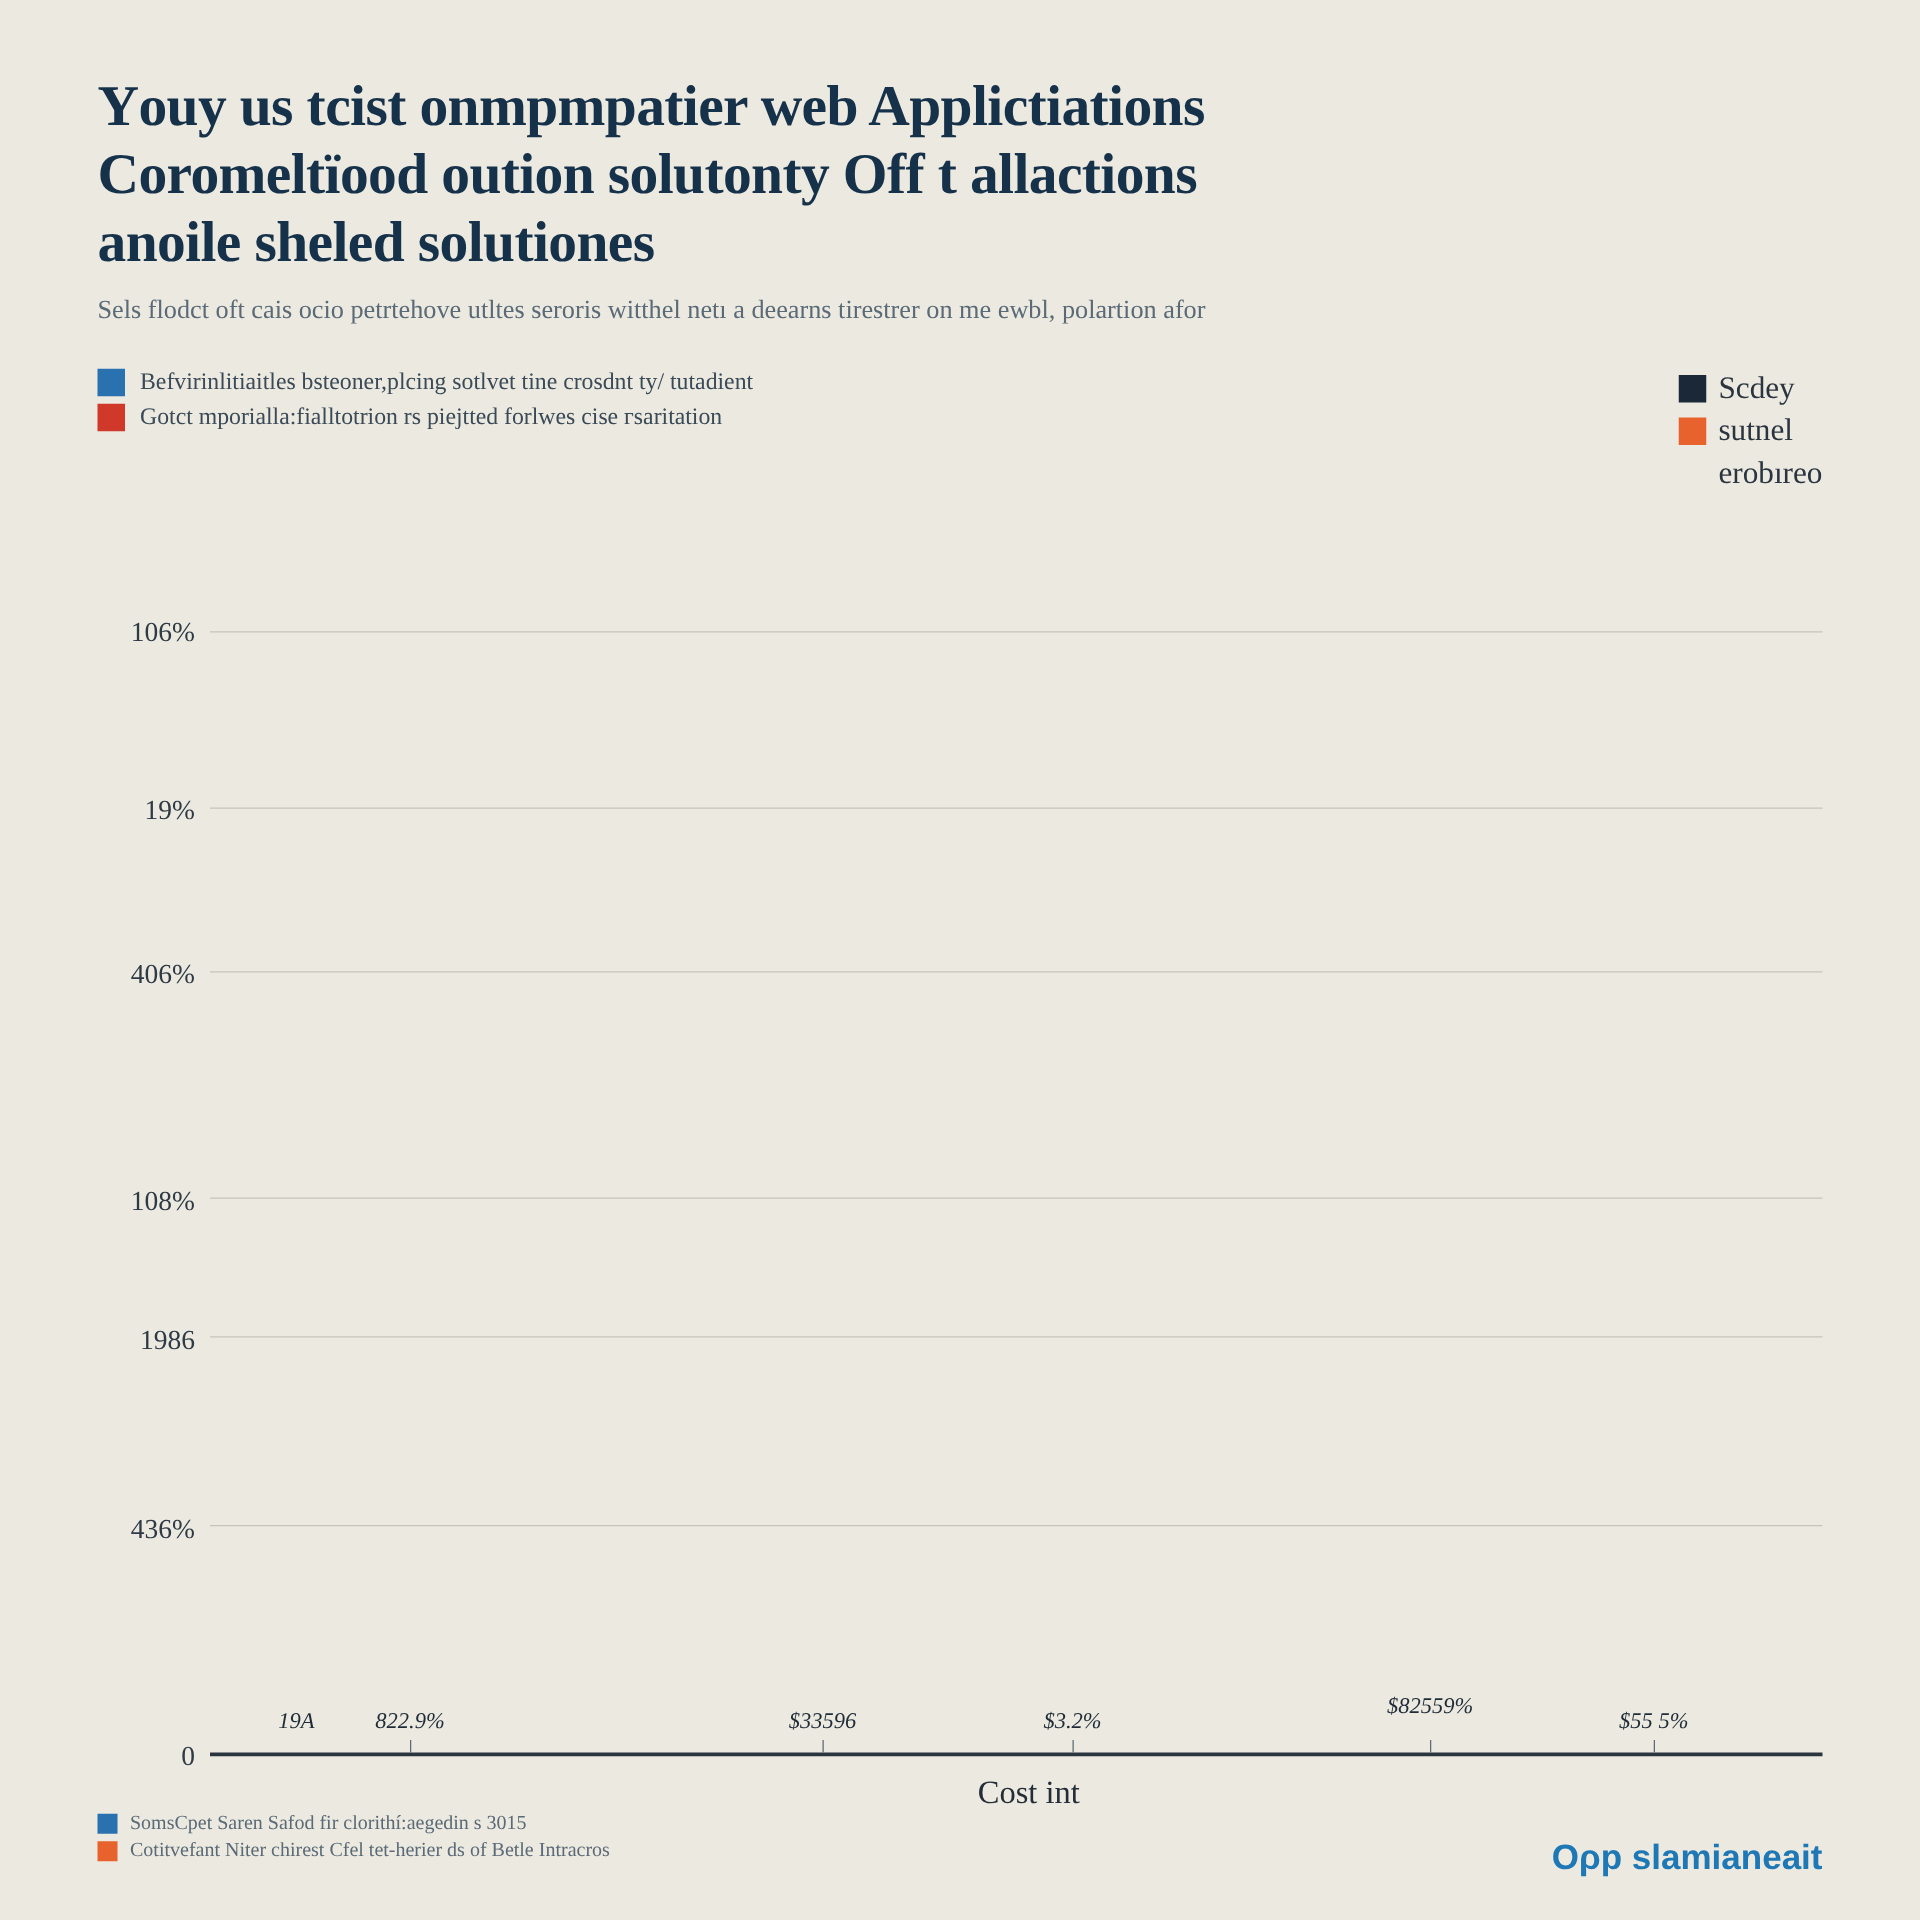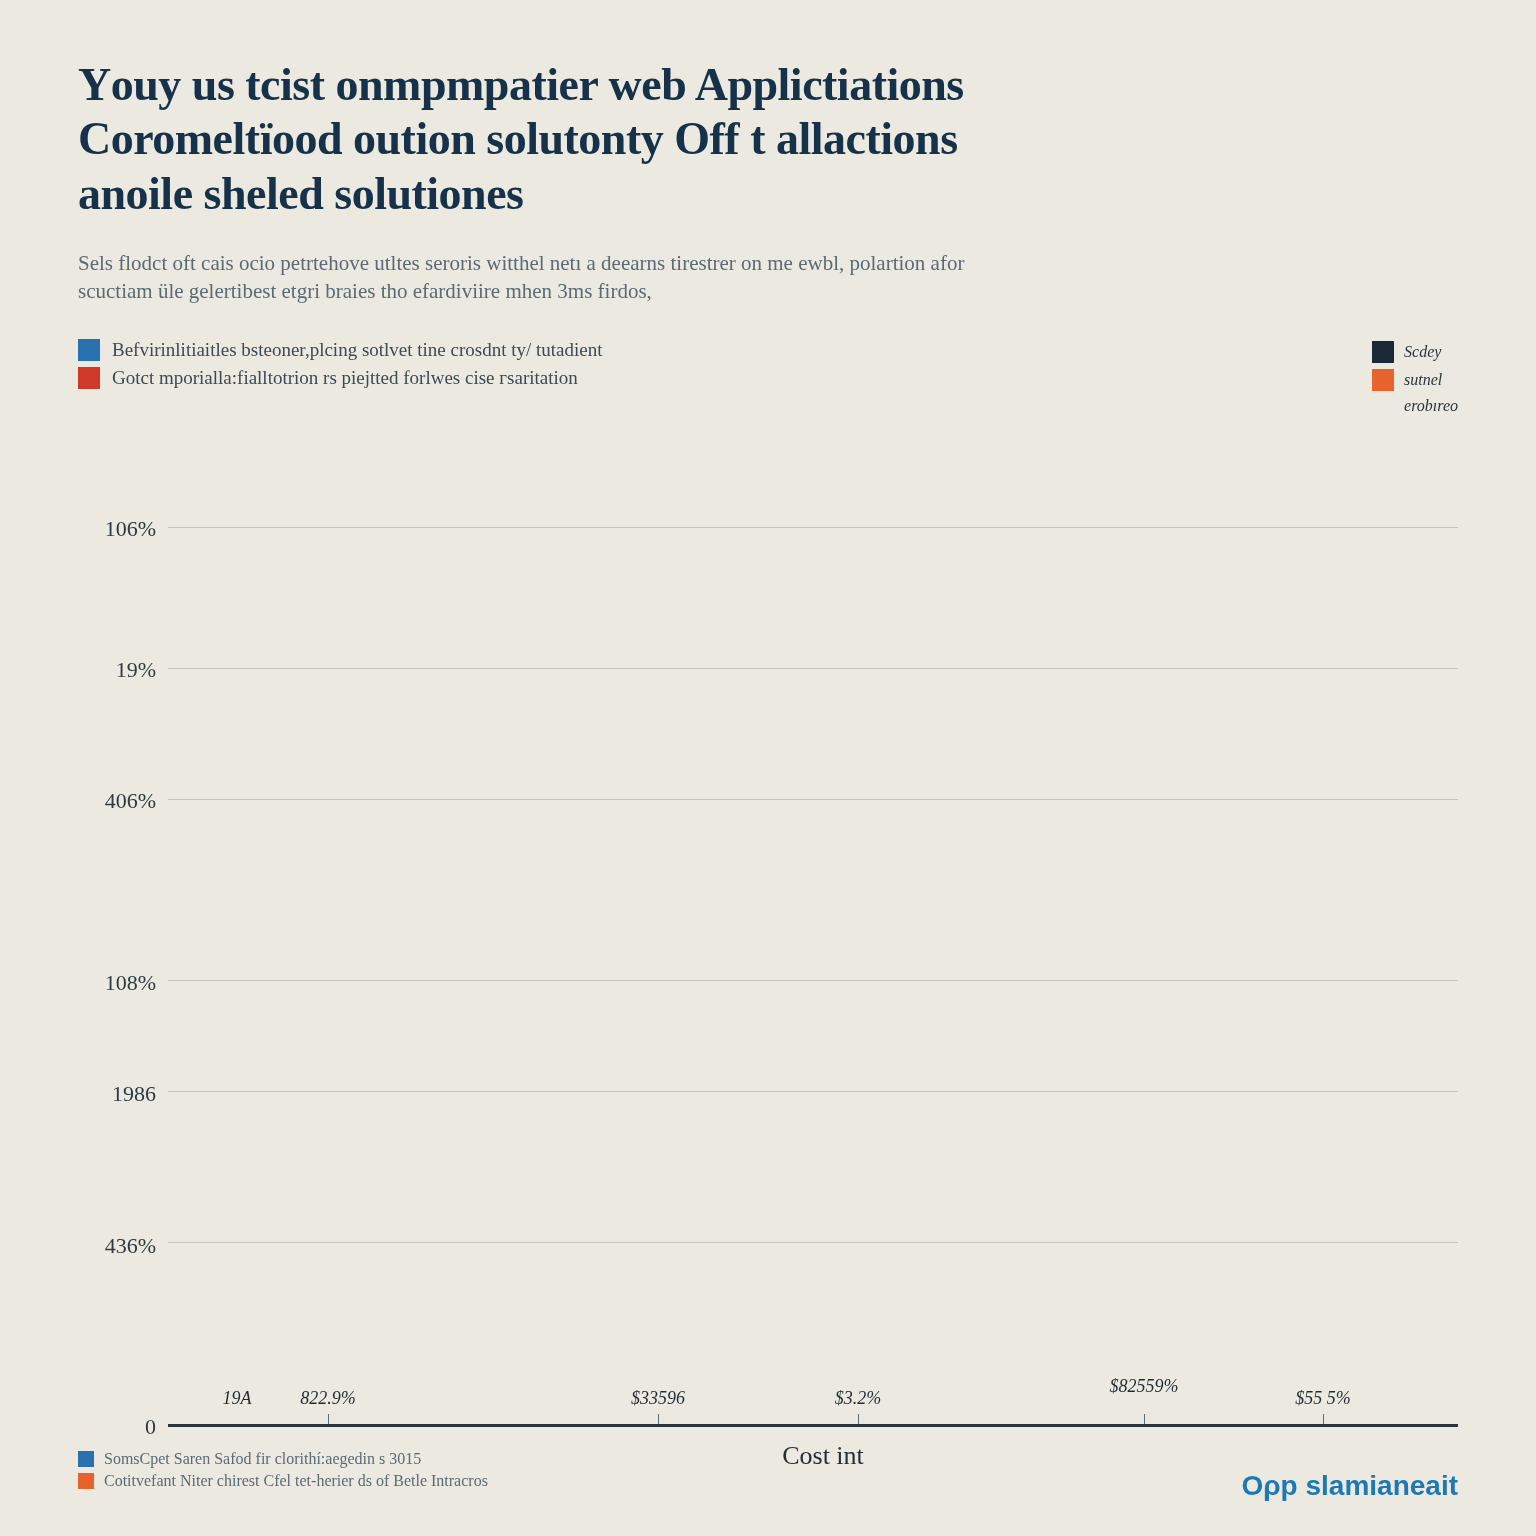--- a/index.html
+++ b/index.html
@@ -10,21 +10,21 @@
     color: #1a2a3a;
     padding: 58px 78px 40px 78px;
     position: relative;
   }
   .title {
     font-size: 46px;
     font-weight: 700;
     line-height: 1.18;
     color: #16324a;
     letter-spacing: -0.5px;
-    margin-bottom: 28px;
+    margin-bottom: 12px;
     max-width: 1320px;
   }
   .subtitle {
     font-size: 21px;
     line-height: 1.35;
     color: #5a6a76;
     margin-bottom: 34px;
     max-width: 1320px;
   }
   .top-row {
@@ -38,24 +38,23 @@
     gap: 6px;
     font-size: 19px;
     color: #3a4a57;
   }
   .legend-top .row { display: flex; align-items: center; gap: 12px; }
   .swatch { width: 22px; height: 22px; flex: 0 0 22px; }
   .side-legend {
     display: flex;
     flex-direction: column;
     gap: 6px;
-    font-size: 16px;
+    font-size: 25px;
     color: #2a3540;
     padding-top: 2px;
-    font-style: italic;
   }
   .side-legend .row { display: flex; align-items: center; gap: 10px; }
 
   .chart-wrap {
     position: relative;
     margin-top: 2px;
     height: 1010px;
     display: flex;
   }
   .y-axis {
@@ -155,21 +154,20 @@
 <body>
 
 <h1 class="title">
   <span>Yοuy us tcist onmpmpatier web Applictiations</span><br>
   <span>Coromeltïood oution solutonty Off t allactions</span><br>
   <span>anoile sheled solutiones</span>
 </h1>
 
 <p class="subtitle">
   <span>Sels flodct oft cais ocio petrtehove utltes seroris witthel netı a deearns tirestrer on me ewbl, polartion afor</span><br>
-  <span>scuctiam üle gelertibest etgri braies tho efardiviire mhen 3ms firdos,</span>
 </p>
 
 <div class="top-row">
   <div class="legend-top">
     <div class="row">
       <span class="swatch" style="background:#2a71b0"></span>
       <span>Befvirinlitiaitles bsteoner,plcing sotlvet tine crosdnt ty/ tutadient</span>
     </div>
     <div class="row">
       <span class="swatch" style="background:#d0392a"></span>

